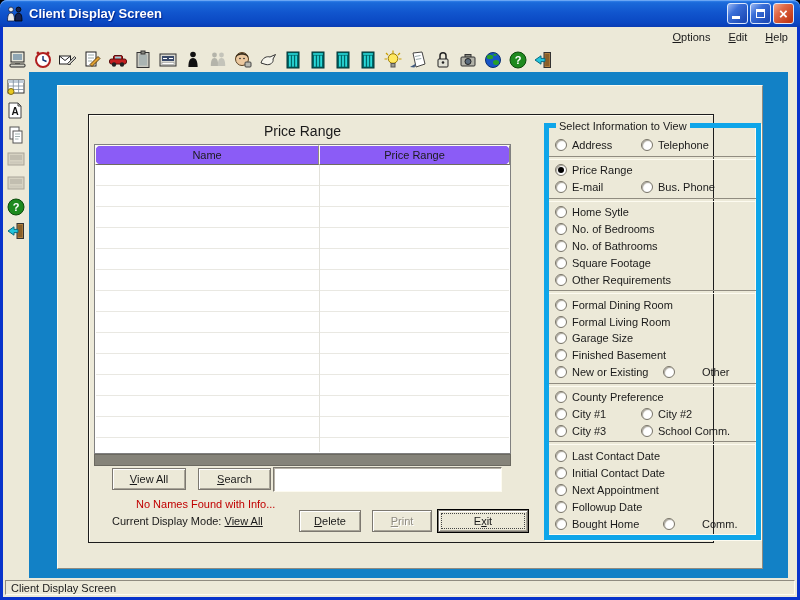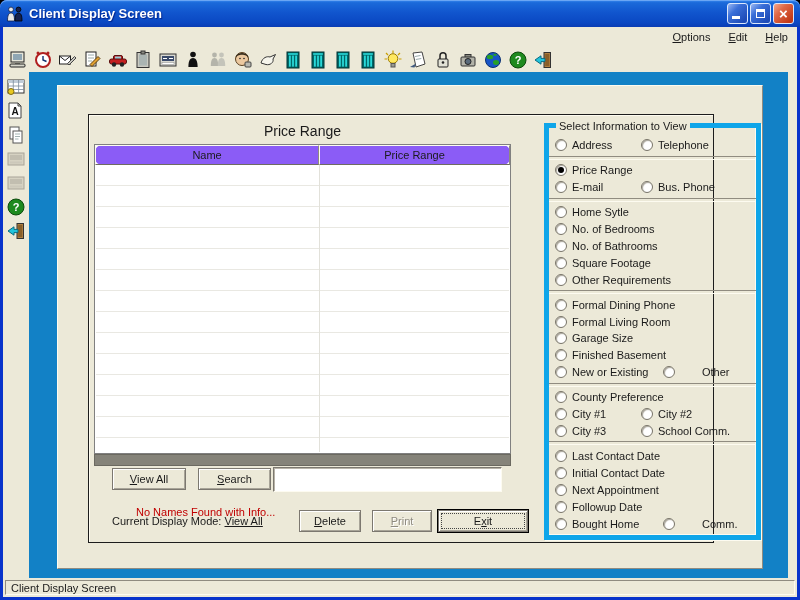--- a/index.html
+++ b/index.html
@@ -45,21 +45,21 @@
   .btn{position:absolute;height:22px;background:#ECE9D8;border:1px solid #7c7870;
     box-shadow:inset 1px 1px 0 #ffffff, inset -1px -1px 0 #a8a498;
     display:flex;align-items:center;justify-content:center;box-sizing:border-box;font-size:11px;cursor:default;}
   .b-viewall{left:23px;top:353px;width:74px;}
   .b-search{left:109px;top:353px;width:73px;}
   .search-input{position:absolute;left:184px;top:352px;width:229px;height:25px;background:#fff;
     border:1px solid;border-color:#7c7870 #fdfbf0 #fdfbf0 #7c7870;box-shadow:inset 1px 1px 0 #b8b4a8;
     box-sizing:border-box;font-family:"Liberation Sans",sans-serif;font-size:11px;padding:2px 4px;}
   .mode-line{position:absolute;left:23px;top:400px;}
   .mode-line .val{text-decoration:underline;}
-  .red-msg{position:absolute;left:23px;top:391px;color:#C00000;padding-left:24px;}
+  .red-msg{position:absolute;left:23px;top:383px;color:#C00000;padding-left:24px;}
   .b-delete{left:210px;top:395px;width:62px;}
   .b-print{left:283px;top:395px;width:60px;color:#8e8a80;text-shadow:1px 1px 0 #fff;}
   .b-exit{left:349px;top:395px;width:90px;box-shadow:0 0 0 1px #000, inset 1px 1px 0 #ffffff, inset -1px -1px 0 #a8a498;
     outline:1px dotted #444;outline-offset:-4px;}
   
   .groupbox{position:absolute;left:431px;top:8px;width:217px;height:417px;box-sizing:border-box;
     border:5px solid #0ea5e9;box-shadow:inset -1px -1px 0 #fdfbf0,1px 1px 0 #fdfbf0;margin-left:24px;}
   .gb-caption{position:absolute;left:7px;top:-8px;background:#ECE9D8;padding:0 3px;white-space:nowrap;}
   .gb-inner{position:absolute;left:6px;right:4px;top:9px;bottom:3px;display:flex;flex-direction:column;}
   .gb-row{position:relative;height:17px;display:flex;align-items:center;}
@@ -422,21 +422,21 @@
                     <span class="radio"></span>
                     <span>Other Requirements</span>
                   </span>
                 </div>
 
               <div class="divider"></div>
 
               <div class="gb-row">
                   <span class="opt">
                     <span class="radio"></span>
-                    <span>Formal Dining Phone</span>
+                    <span>Formal Dining Room</span>
                   </span>
                 </div>
               <div class="gb-row">
                   <span class="opt">
                     <span class="radio"></span>
                     <span>Formal Living Room</span>
                   </span>
                 </div>
               <div class="gb-row">
                   <span class="opt">

